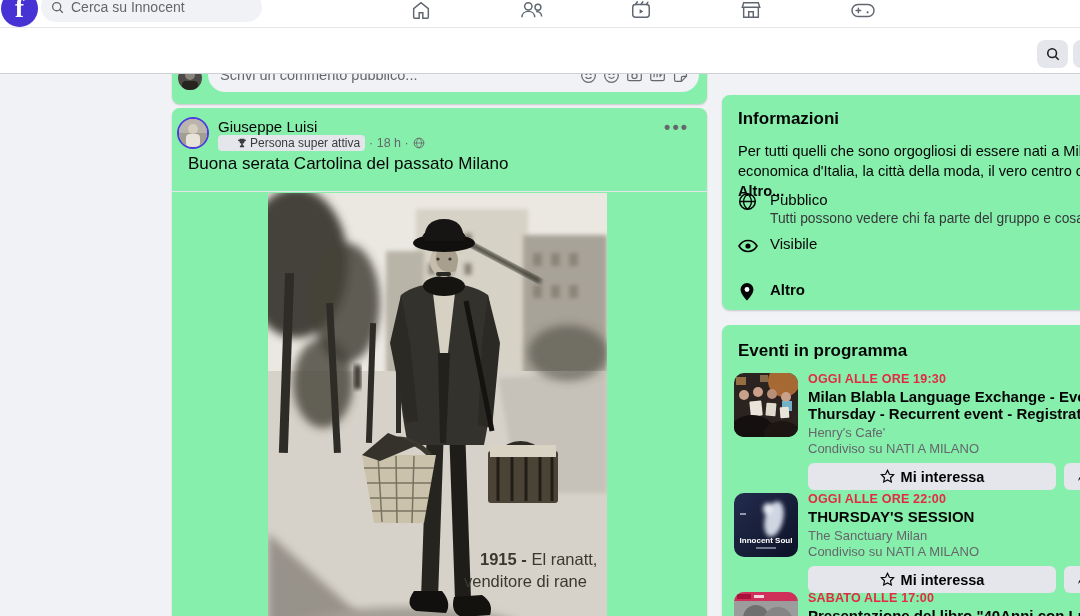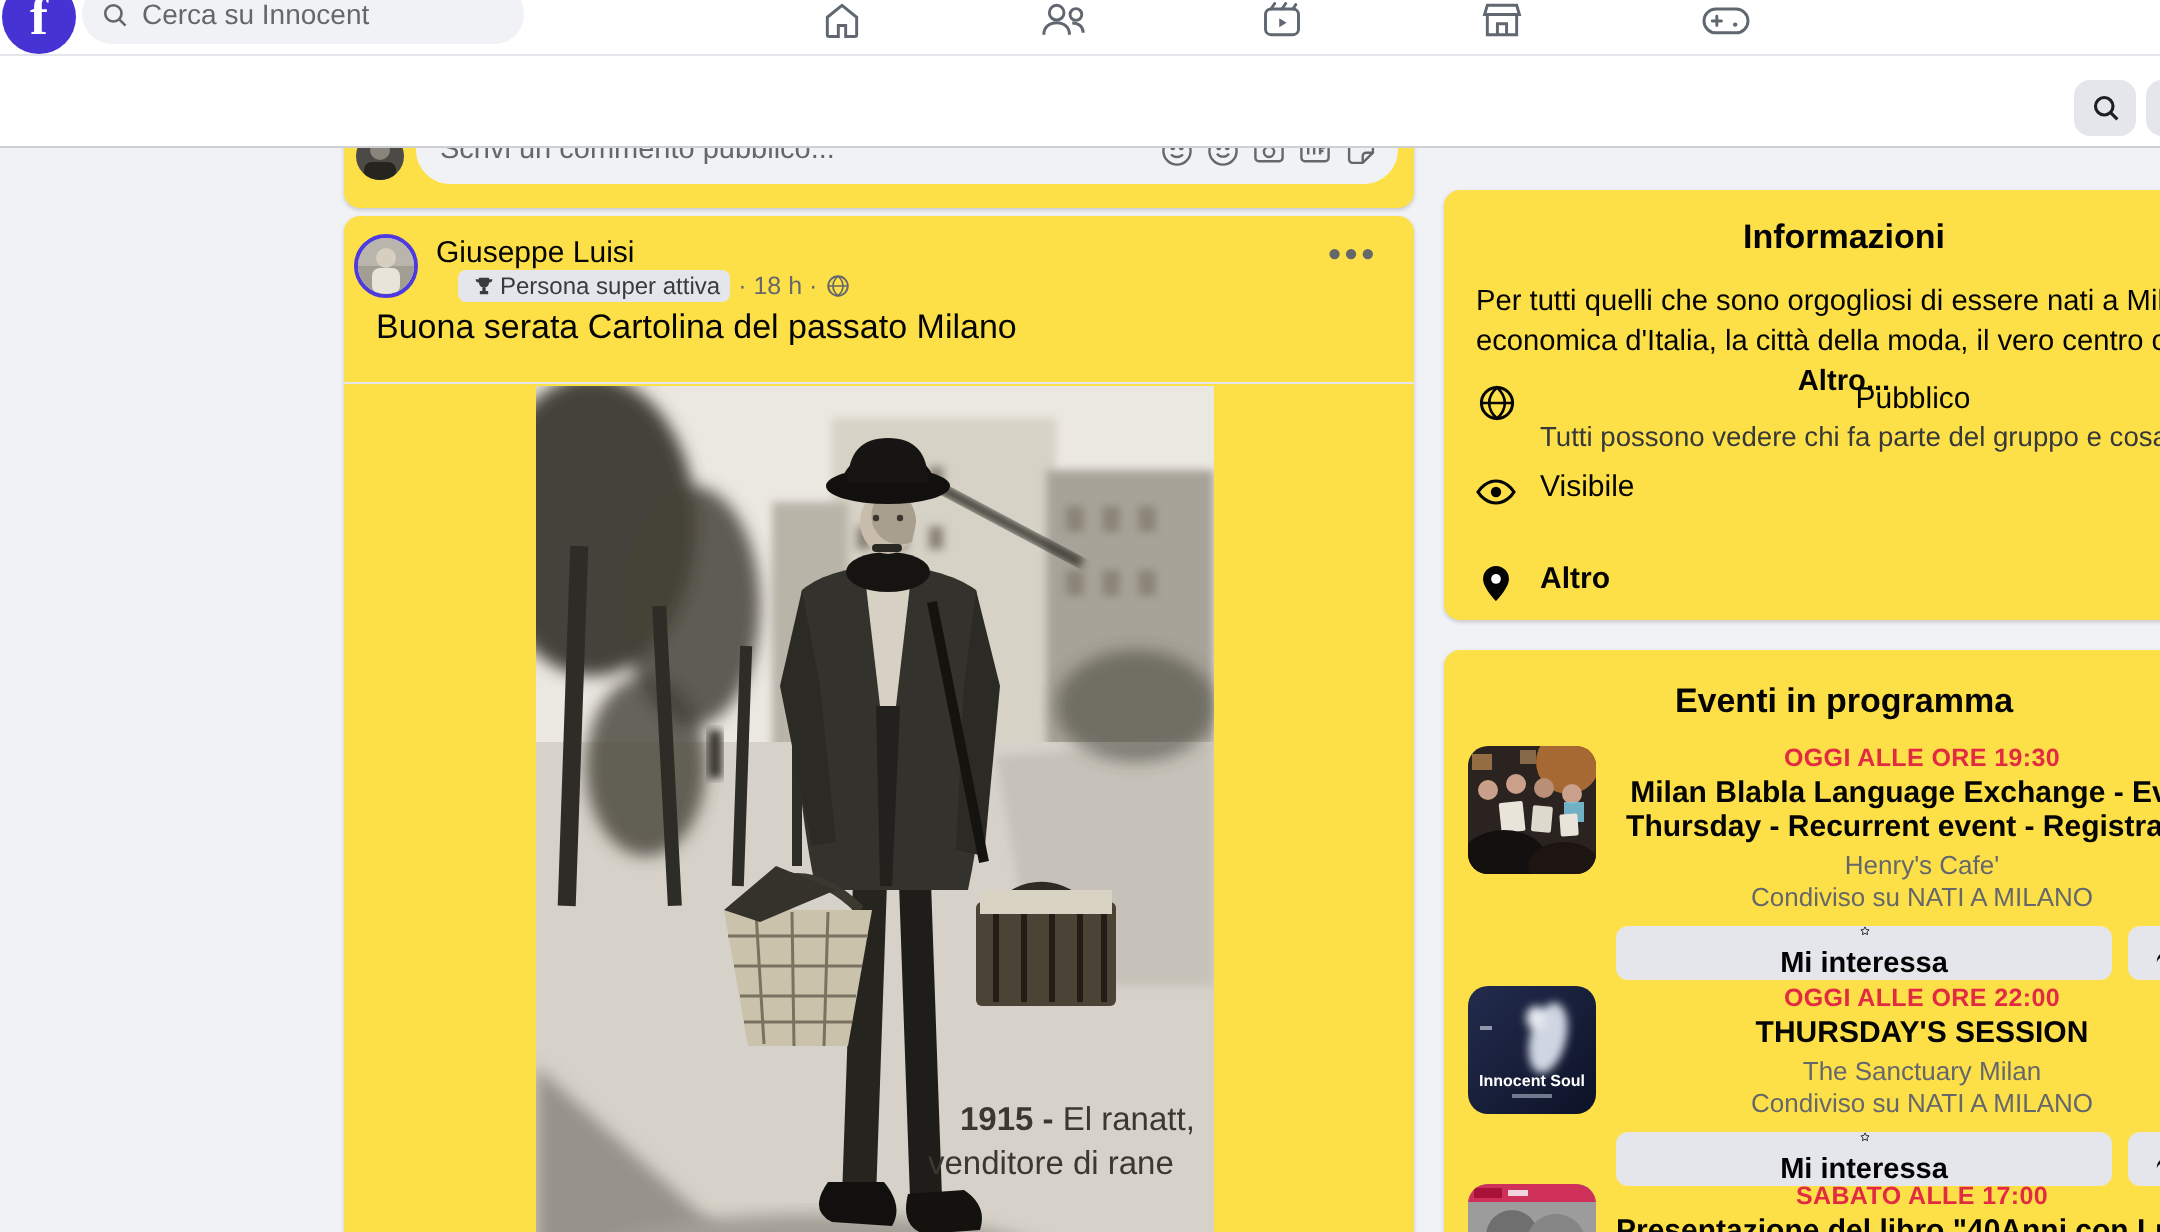--- a/index.html
+++ b/index.html
@@ -1,20 +1,20 @@
 <!DOCTYPE html>
 <html><head>
 <meta charset="utf-8">
 <style>
   * { margin:0; padding:0; box-sizing:border-box; }
   html,body { width:1080px; height:616px; overflow:hidden; }
   body { font-family:"Liberation Sans", sans-serif; background:#f0f2f5; position:relative; }
   #screen { position:absolute; inset:0; width:1080px; height:616px; overflow:hidden; }
 
-  .card { position:absolute; background:#fde047; border-radius:8px; box-shadow:0 1px 2px rgba(0,0,0,.18);text-align:center; }
+  .card { position:absolute; background:#86efac; border-radius:8px; box-shadow:0 1px 2px rgba(0,0,0,.18); }
 
   
   .topbar { position:absolute; left:0; top:0; width:1080px; height:28px; background:#fff; border-bottom:1px solid #e4e6eb; z-index:40; }
   .fb-logo { position:absolute; left:1px; top:-10px; width:37px; height:37px; border-radius:50%; background:#4733d4; color:#fff; font-weight:bold; font-size:27px; text-align:center; line-height:36px; font-family:"Liberation Serif", serif; }
   .top-search { position:absolute; left:41px; top:-8px; width:221px; height:30px; border-radius:16px; background:#f0f2f5; display:flex; align-items:center; padding:0 10px; color:#65676b; font-size:14px; gap:7px; }
   .navicons { position:absolute; top:0; left:0; width:1080px; height:28px; }
   .navico { position:absolute; top:-1px; width:26px; height:24px; }
   .navico svg { stroke:#606770; fill:none; stroke-width:1.6; }
 
   
@@ -27,21 +27,21 @@
   .composer-avatar { position:absolute; left:6px; top:22px; width:24px; height:24px; border-radius:50%; overflow:hidden; }
   .composer-pill { position:absolute; left:36px; top:14px; right:8px; height:34px; border-radius:17px; background:#f0f2f5; display:flex; align-items:center; padding:0 10px 0 12px; color:#65676b; font-size:14.5px; }
   .composer-icons { margin-left:auto; display:flex; gap:6px; align-items:center; }
   .composer-icons svg { stroke:#65676b; fill:none; stroke-width:1.4; }
 
   
   .post-card { left:172px; top:108px; width:535px; height:560px; z-index:5; }
   .post-avatar-ring { position:absolute; left:5px; top:9px; width:32px; height:32px; border-radius:50%; border:2px solid #4d3be0; overflow:hidden; background:#cfc9bd; }
   .post-author { position:absolute; left:46px; top:10px; font-size:15px; font-weight:normal; color:#050505; }
   .post-meta { position:absolute; left:46px; top:27px; display:flex; align-items:center; gap:4px; font-size:12.5px; color:#65676b; }
-  .badge-pill { background:#e4e6eb; color:#3a3b3c; border-radius:4px; padding:1px 5px 1px 8px; font-size:12px; display:flex; align-items:center; gap:3px;margin-left:11px; }
+  .badge-pill { background:#e4e6eb; color:#3a3b3c; border-radius:4px; padding:1px 5px 1px 19px; font-size:12px; display:flex; align-items:center; gap:3px; }
   .more-btn { position:absolute; right:18px; top:14px; color:#65676b; letter-spacing:2px; font-size:18px; font-weight:bold; line-height:10px; }
   .post-text { position:absolute; left:16px; top:46px; font-size:17px; font-weight:normal; color:#050505; }
   .post-divider { position:absolute; left:0; top:83px; width:535px; height:1px; background:#e4e6eb; }
   .post-photo { position:absolute; left:96px; top:85px; width:339px; height:475px; }
 
   
   .about-card { left:722px; top:95px; width:400px; height:215px; padding:14px 16px; }
   .side-title { font-size:17px; font-weight:bold; color:#050505; }
   .about-desc { margin-top:12px; font-size:14.6px; color:#050505; line-height:20px; }
   .about-desc div { white-space:nowrap; }
@@ -54,21 +54,21 @@
 
   .events-card { left:722px; top:325px; width:400px; height:560px; padding:16px; }
   .event-row { position:absolute; left:12px; right:8px; }
   .event-thumb { position:absolute; left:0; top:1px; width:64px; height:64px; border-radius:10px; overflow:hidden; }
   .event-content { position:absolute; left:74px; top:0; right:0; }
   .event-time { font-size:12.5px; font-weight:bold; color:#e22b43; letter-spacing:.2px; }
   .event-title { font-size:15px; font-weight:bold; color:#050505; line-height:17px; margin-top:2px; white-space:nowrap; }
   .event-venue { font-size:13px; color:#65676b; margin-top:3px; }
   .event-shared { font-size:13px; color:#65676b; margin-top:1px; }
   .event-btns { display:flex; gap:8px; margin-top:7px; }
-  .btn-interested { width:248px; height:27px; border-radius:6px; background:#e4e6eb; display:flex; align-items:center; justify-content:center; gap:6px; font-size:14.5px; font-weight:bold; color:#050505;flex-direction:column; }
+  .btn-interested { width:248px; height:27px; border-radius:6px; background:#e4e6eb; display:flex; align-items:center; justify-content:center; gap:6px; font-size:14.5px; font-weight:bold; color:#050505; }
   .btn-share-partial { width:40px; height:27px; border-radius:6px; background:#e4e6eb; display:flex; align-items:center; justify-content:center; }
 </style>
 </head>
 <body>
 
 <div id="screen">
 
   <div class="card post-card">
     <div class="post-avatar-ring">
       <svg width="28" height="28" viewBox="0 0 28 28">

